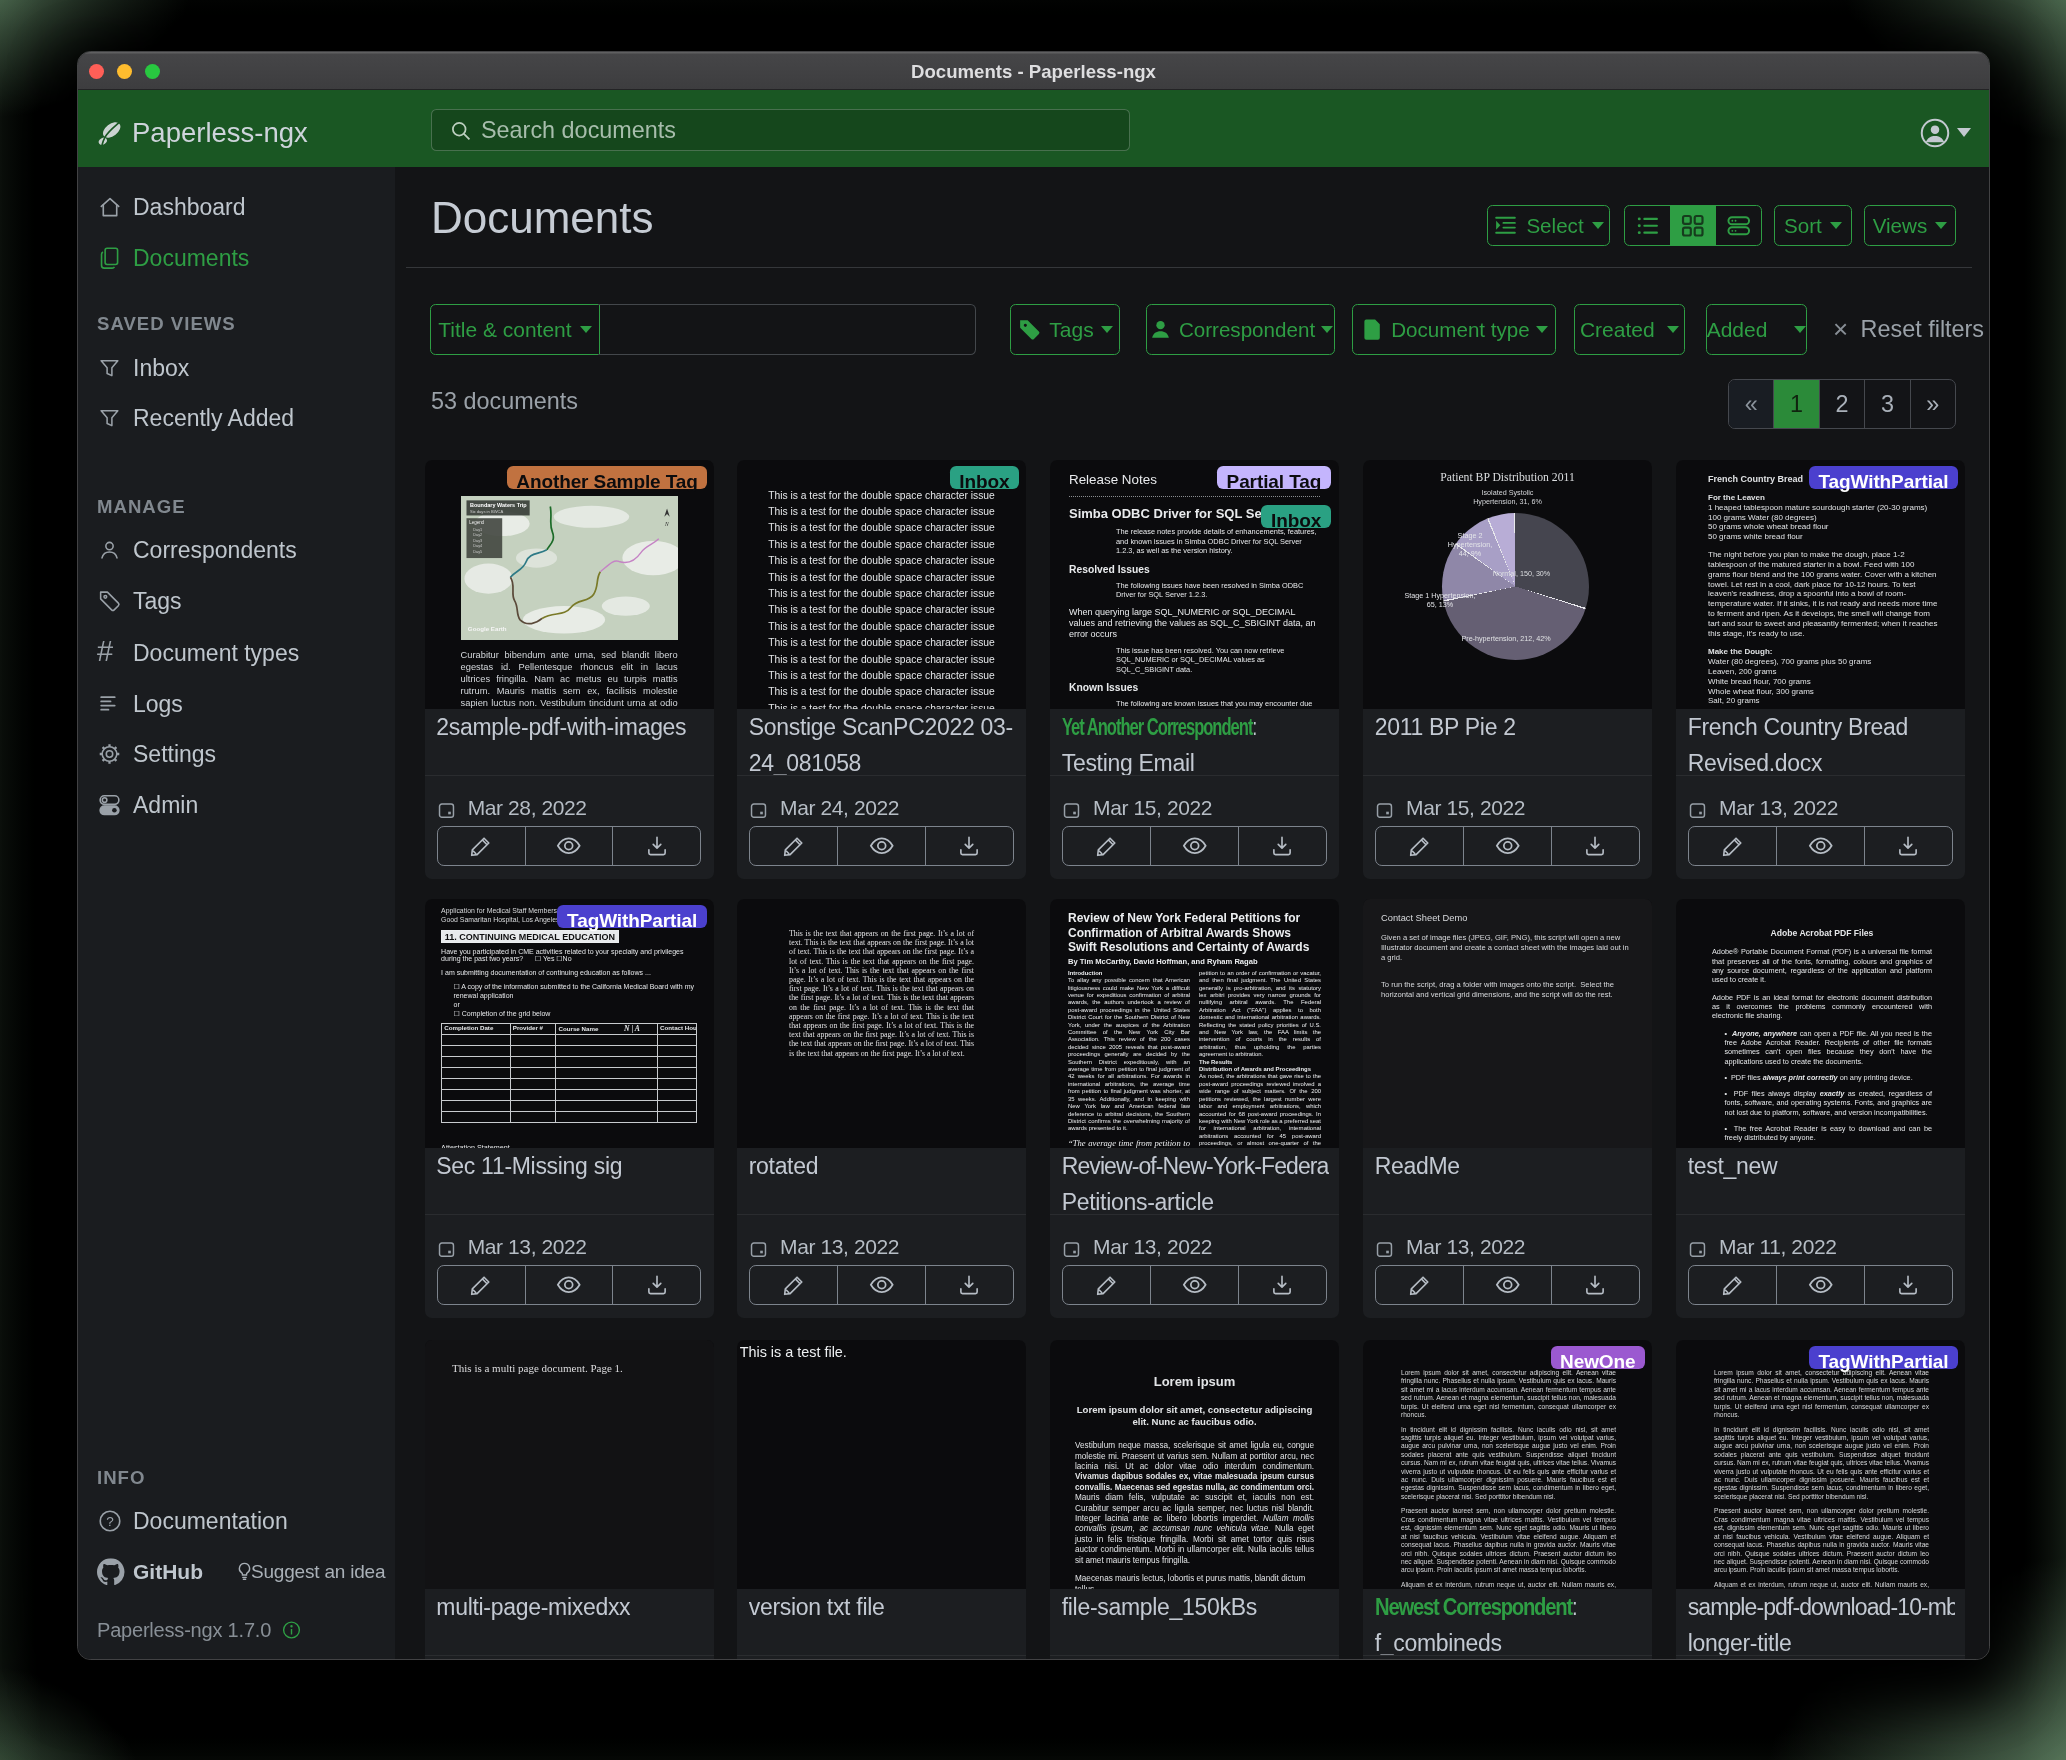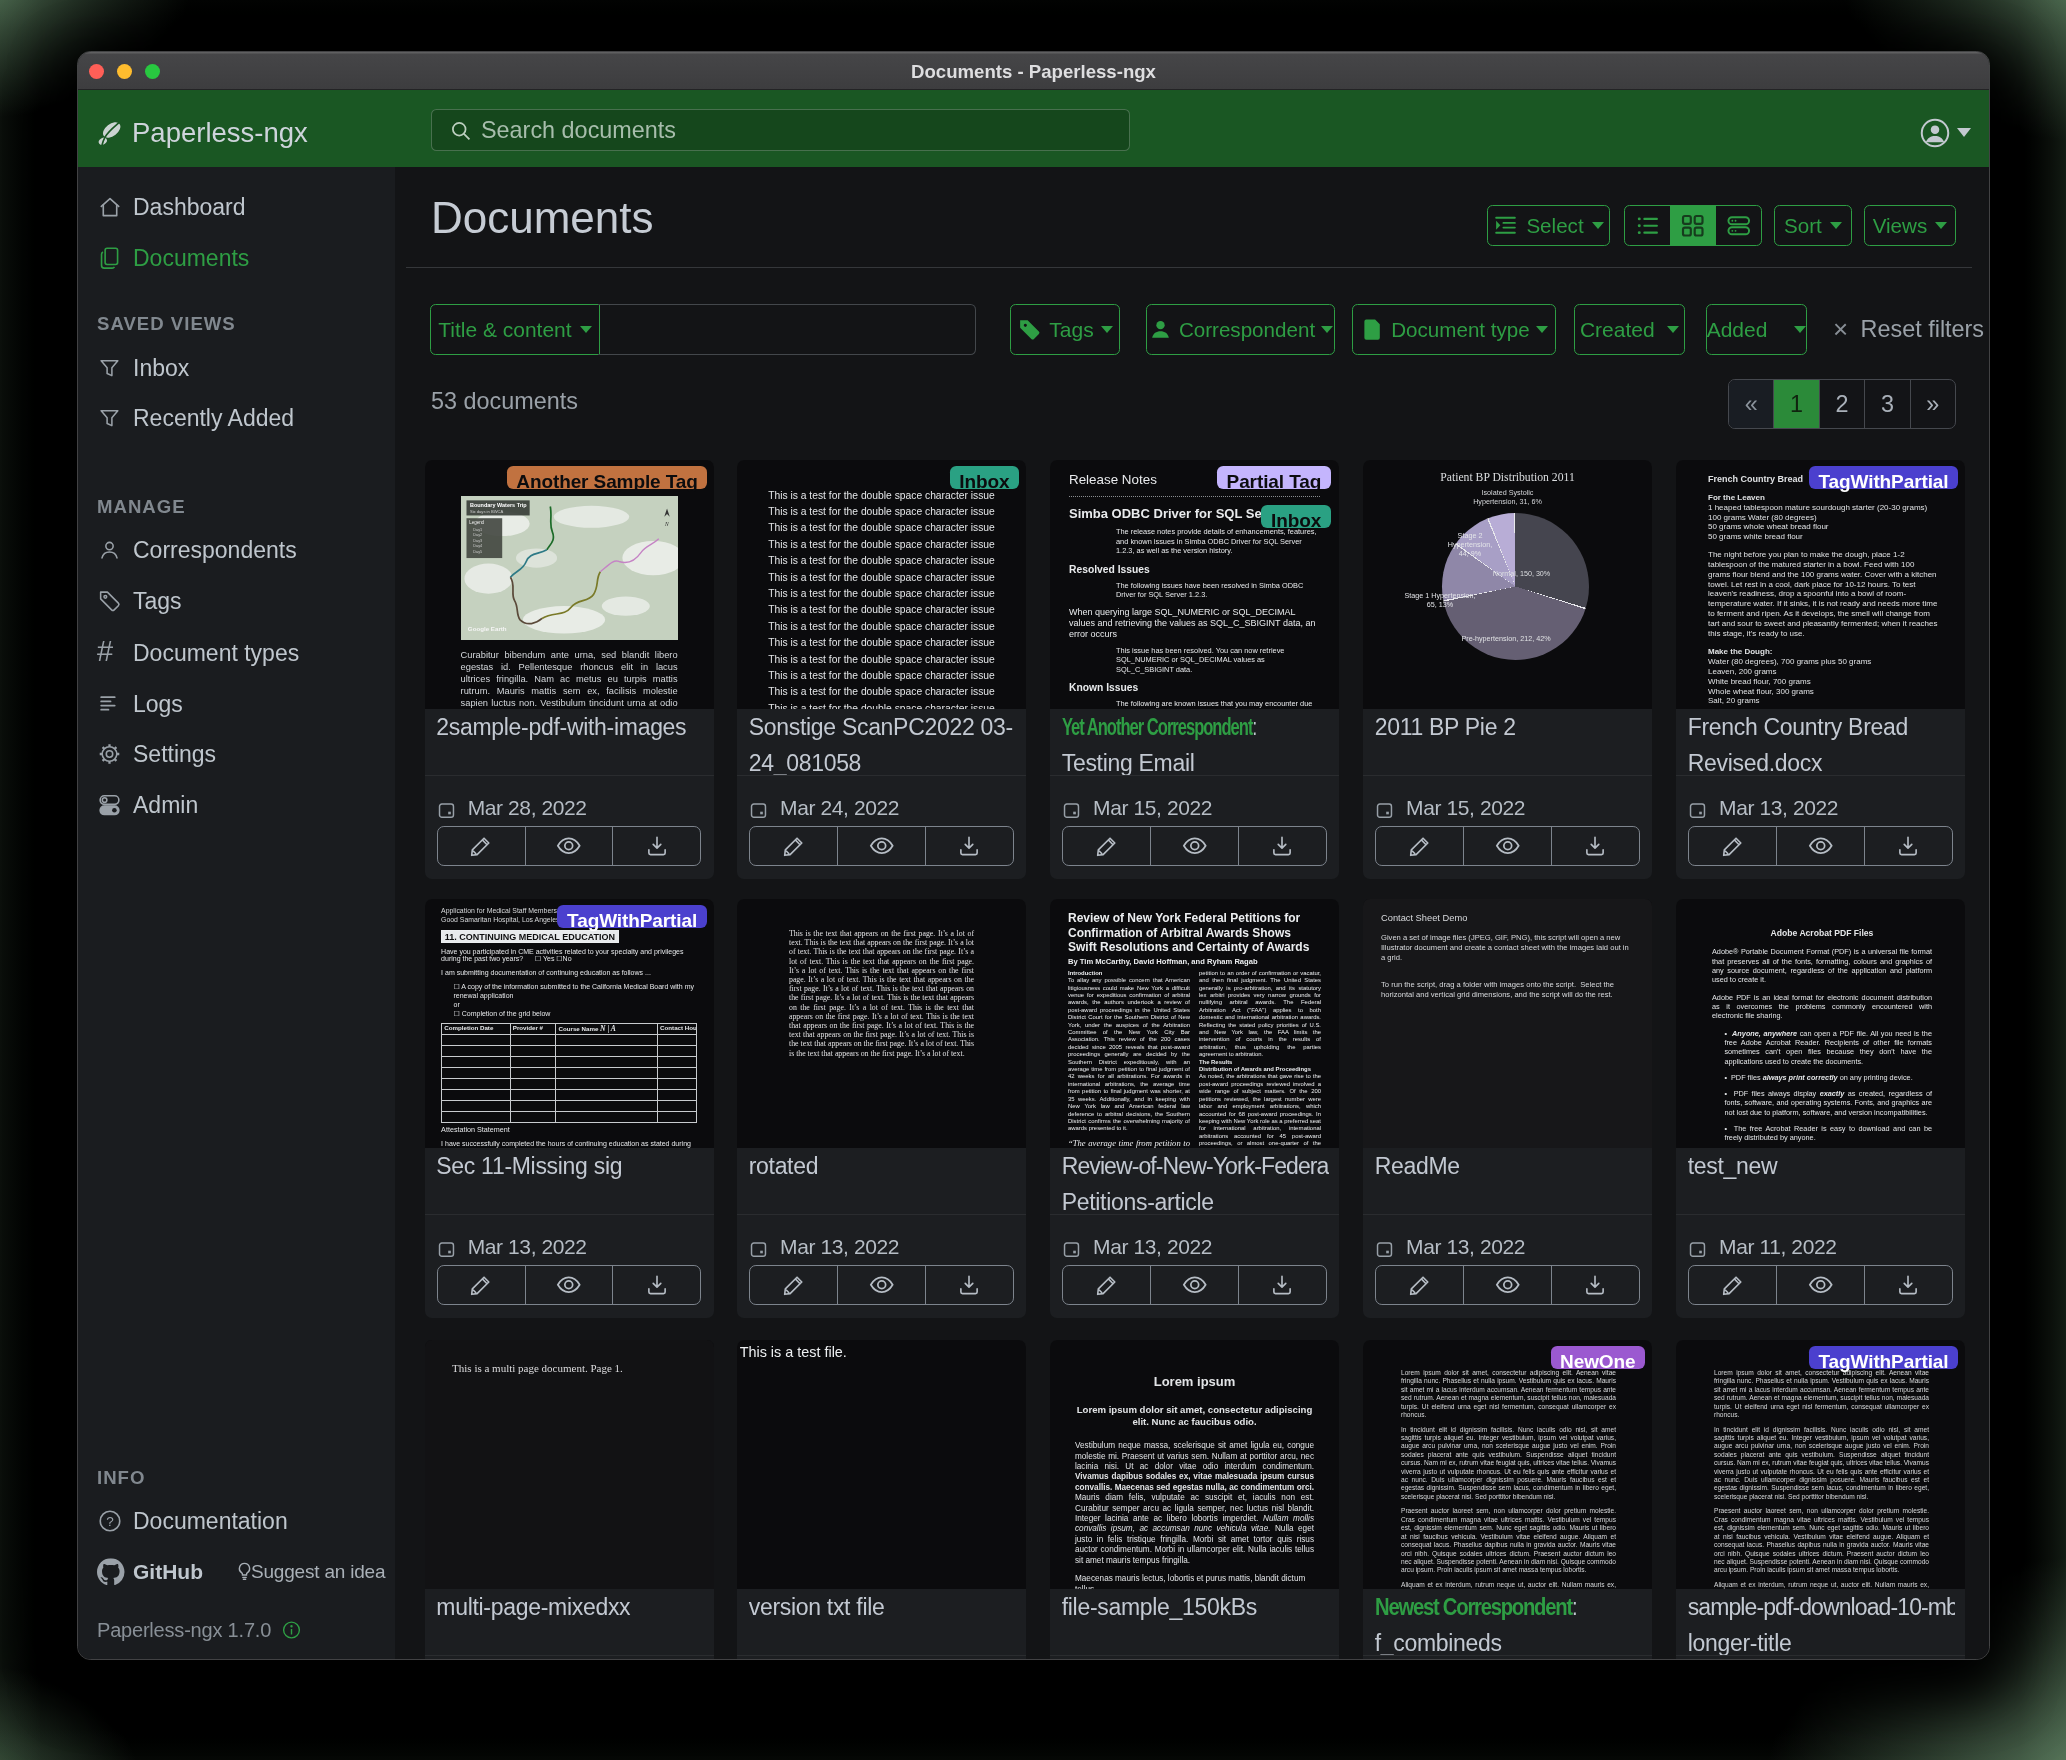--- a/index.html
+++ b/index.html
@@ -560,21 +560,21 @@
 <div style="font-size:6.9px;line-height:8.6px;color:#d8dadc">Application for Medical Staff Members<br>Good Samaritan Hospital, Los Angeles</div>
 <div style="position:absolute;right:6.9px;top:2.7px;width:38px;border-bottom:1px solid #cfd2d5"></div>
 <div style="margin-top:5.5px;background:#e8eaec;color:#0f0f10;font-weight:bold;font-size:9px;padding:0.7px 2.7px;display:inline-block;border:1.4px solid #eceef0">11. CONTINUING MEDICAL EDUCATION</div>
 <div style="font-size:7px;margin-top:4.8px">Have you participated in CME activities related to your specialty and privileges during the past two years? &nbsp;&nbsp;&nbsp;&nbsp;&nbsp;☐ Yes ☐No</div>
 <div style="font-size:7px;margin-top:6.2px">I am submitting documentation of continuing education as follows ...</div>
 <div style="font-size:7px;line-height:9px;margin-top:5.5px;margin-left:12.4px">☐ A copy of the information submitted to the California Medical Board with my renewal application<br><span>or</span><br>☐ Completion of the grid below</div>
 <div style="margin-top:5.5px;border:0.8px solid #c8cbce;border-top:none">
 <div style="display:flex;height:10.3px;border-top:0.8px solid #c8cbce;font-size:6.2px;font-weight:bold">
                 <div style="width:27%;border-right:0.7px solid #c8cbce;padding-left:2.1px">Completion Date</div>
                 <div style="width:18%;border-right:0.7px solid #c8cbce;padding-left:2.1px">Provider #</div>
-                <div style="width:40%;border-right:0.7px solid #c8cbce;padding-left:2.1px">Course Name <span style="font-family:'Liberation Serif';font-style:italic;font-size:7.6px;">N | A</span></div>
+                <div style="width:40%;border-right:0.7px solid #c8cbce;padding-left:2.1px">Course Name <span style="font-family:'Liberation Serif';font-style:italic;font-size:7.6px;margin-left:24px">N | A</span></div>
                 <div style="flex:1;padding-left:2.1px;white-space:nowrap;overflow:hidden">Contact Hours</div>
               </div>
 <div style="display:flex;height:11px;border-top:0.7px solid #c8cbce">
                 <div style="width:27%;border-right:0.7px solid #c8cbce"></div>
                 <div style="width:18%;border-right:0.7px solid #c8cbce"></div>
                 <div style="width:40%;border-right:0.7px solid #c8cbce"></div>
                 <div style="flex:1"></div>
               </div>
               <div style="display:flex;height:11px;border-top:0.7px solid #c8cbce">
                 <div style="width:27%;border-right:0.7px solid #c8cbce"></div>
@@ -612,21 +612,21 @@
                 <div style="width:40%;border-right:0.7px solid #c8cbce"></div>
                 <div style="flex:1"></div>
               </div>
               <div style="display:flex;height:11px;border-top:0.7px solid #c8cbce">
                 <div style="width:27%;border-right:0.7px solid #c8cbce"></div>
                 <div style="width:18%;border-right:0.7px solid #c8cbce"></div>
                 <div style="width:40%;border-right:0.7px solid #c8cbce"></div>
                 <div style="flex:1"></div>
               </div>
             </div>
-<div style="font-size:7.2px;margin-top:2px">Attestation Statement</div>
+<div style="font-size:7.2px;margin-top:20px">Attestation Statement</div>
 <div style="font-size:7px;line-height:9px;margin-top:5.5px">I have successfully completed the hours of continuing education as stated during the period of time indicated on this form. I declare under penalty of perjury under the laws of the state of California that the foregoing is true and correct. I agree to provide proof of attendance and program content upon request.</div>
 </div>
 </div>
 <div class="ctitle">Sec 11-Missing sig</div>
 <div class="csep"></div>
 <div class="cdate">
           <svg width="19" height="18.6" viewBox="0 0 24 24" fill="none" stroke="#98a0a8" stroke-width="1.9">
             <rect x="3" y="4" width="18" height="17" rx="3"></rect>
             <rect x="14.2" y="13.8" width="3.4" height="3.4" fill="#98a0a8" stroke="none"></rect>
           </svg>

